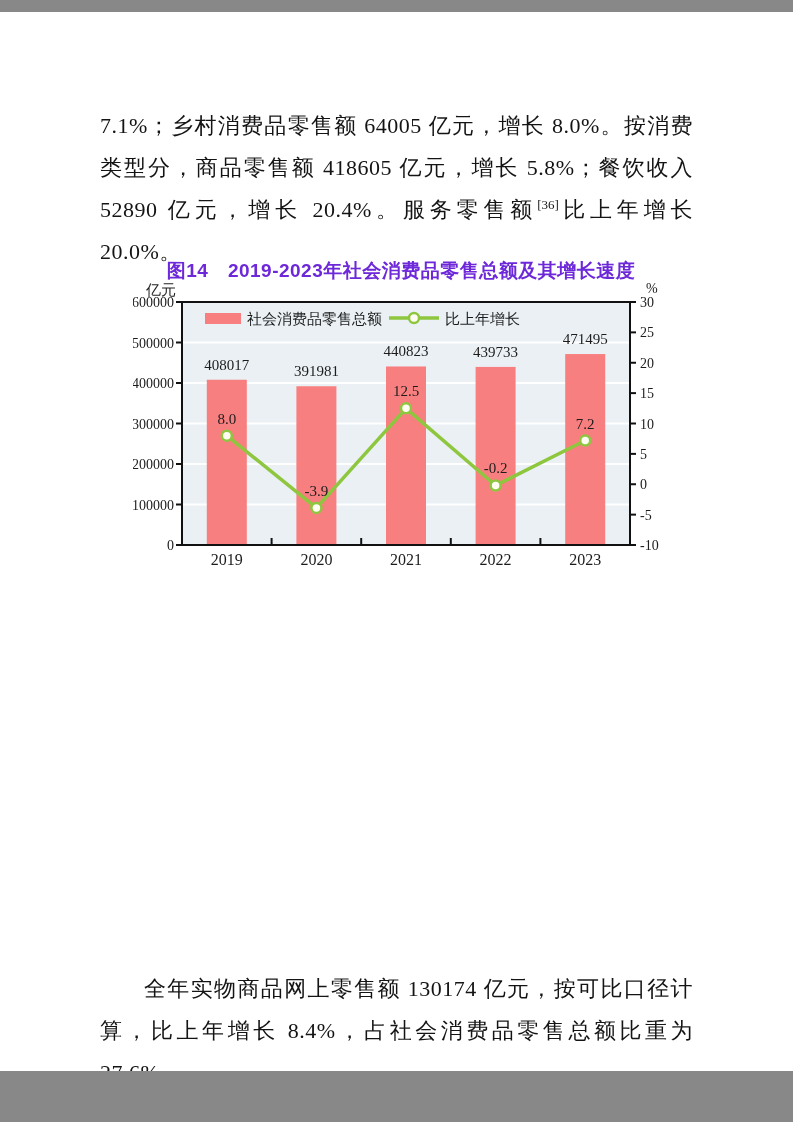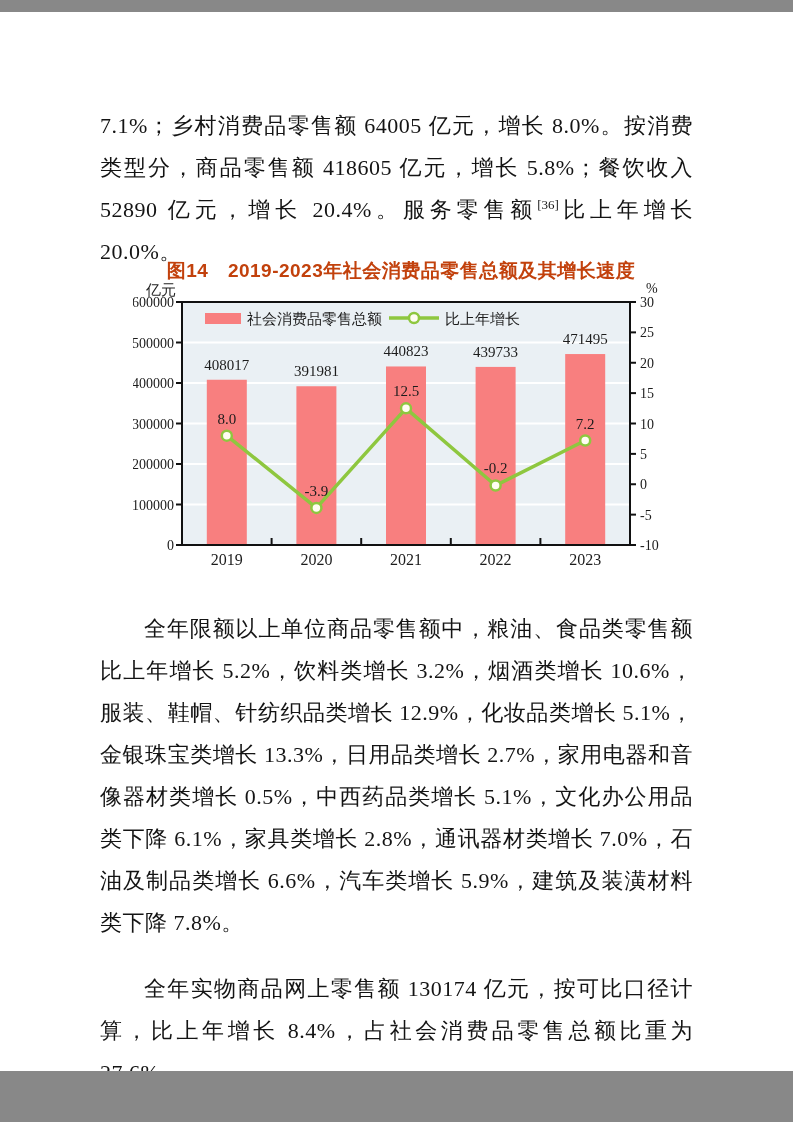--- a/index.html
+++ b/index.html
@@ -12,21 +12,21 @@
     position:absolute; left:100px; width:593px;
     font-size:22px; line-height:42px; text-align:justify;
     letter-spacing:0.5px; color:#141414; margin:0;
   }
   .para.indent { text-indent:44px; }
   .para sup { font-size:13px; line-height:0; vertical-align:super; letter-spacing:0; }
   .chart-block { position:absolute; left:133px; top:246px; width:536px; height:318px; }
   .chart-title {
     position:absolute; top:0; left:0; width:100%; text-align:center;
     font-family:"Liberation Sans","DejaVu Sans",sans-serif;
-    font-weight:bold; font-size:19px; color:#c2410c; letter-spacing:0.5px;
+    font-weight:bold; font-size:19px; color:#6d28d9; letter-spacing:0.5px;
     white-space:pre;
   }
   .chart-svg { position:absolute; top:18px; left:0; }
   .chart-svg text { font-family:"Liberation Serif","DejaVu Serif",serif; fill:#1c1c1c; }
 </style>
 </head>
 <body>
 
 <div class="page">
 
@@ -123,17 +123,16 @@
         <g>
           <rect x="72" y="37" width="36" height="11" fill="#f87f7f"></rect>
           <text x="114" y="48" font-size="15">社会消费品零售总额</text>
           <line x1="256" y1="42" x2="306" y2="42" stroke="#8ec73f" stroke-width="3.5"></line>
           <circle cx="281" cy="42" r="5" fill="#fffdf2" stroke="#8ec73f" stroke-width="2.5"></circle>
           <text x="312" y="48" font-size="15">比上年增长</text>
         </g>
       </svg>
   </figure>
 
-  <p class="para indent" style="top:596px;">全年限额以上单位商品零售额中，粮油、食品类零售额比上年增长 5.2%，饮料类增长 3.2%，烟酒类增长 10.6%，服装、鞋帽、针纺织品类增长 12.9%，化妆品类增长 5.1%，金银珠宝类增长 13.3%，日用品类增长 2.7%，家用电器和音像器材类增长 0.5%，中西药品类增长 5.1%，文化办公用品类下降 6.1%，家具类增长 2.8%，通讯器材类增长 7.0%，石油及制品类增长 6.6%，汽车类增长 5.9%，建筑及装潢材料类下降 7.8%。</p>
 
   <p class="para indent" style="top:956px;">全年实物商品网上零售额 130174 亿元，按可比口径计算，比上年增长 8.4%，占社会消费品零售总额比重为 27.6%。</p>
 
 </div>
 
 </body></html>

